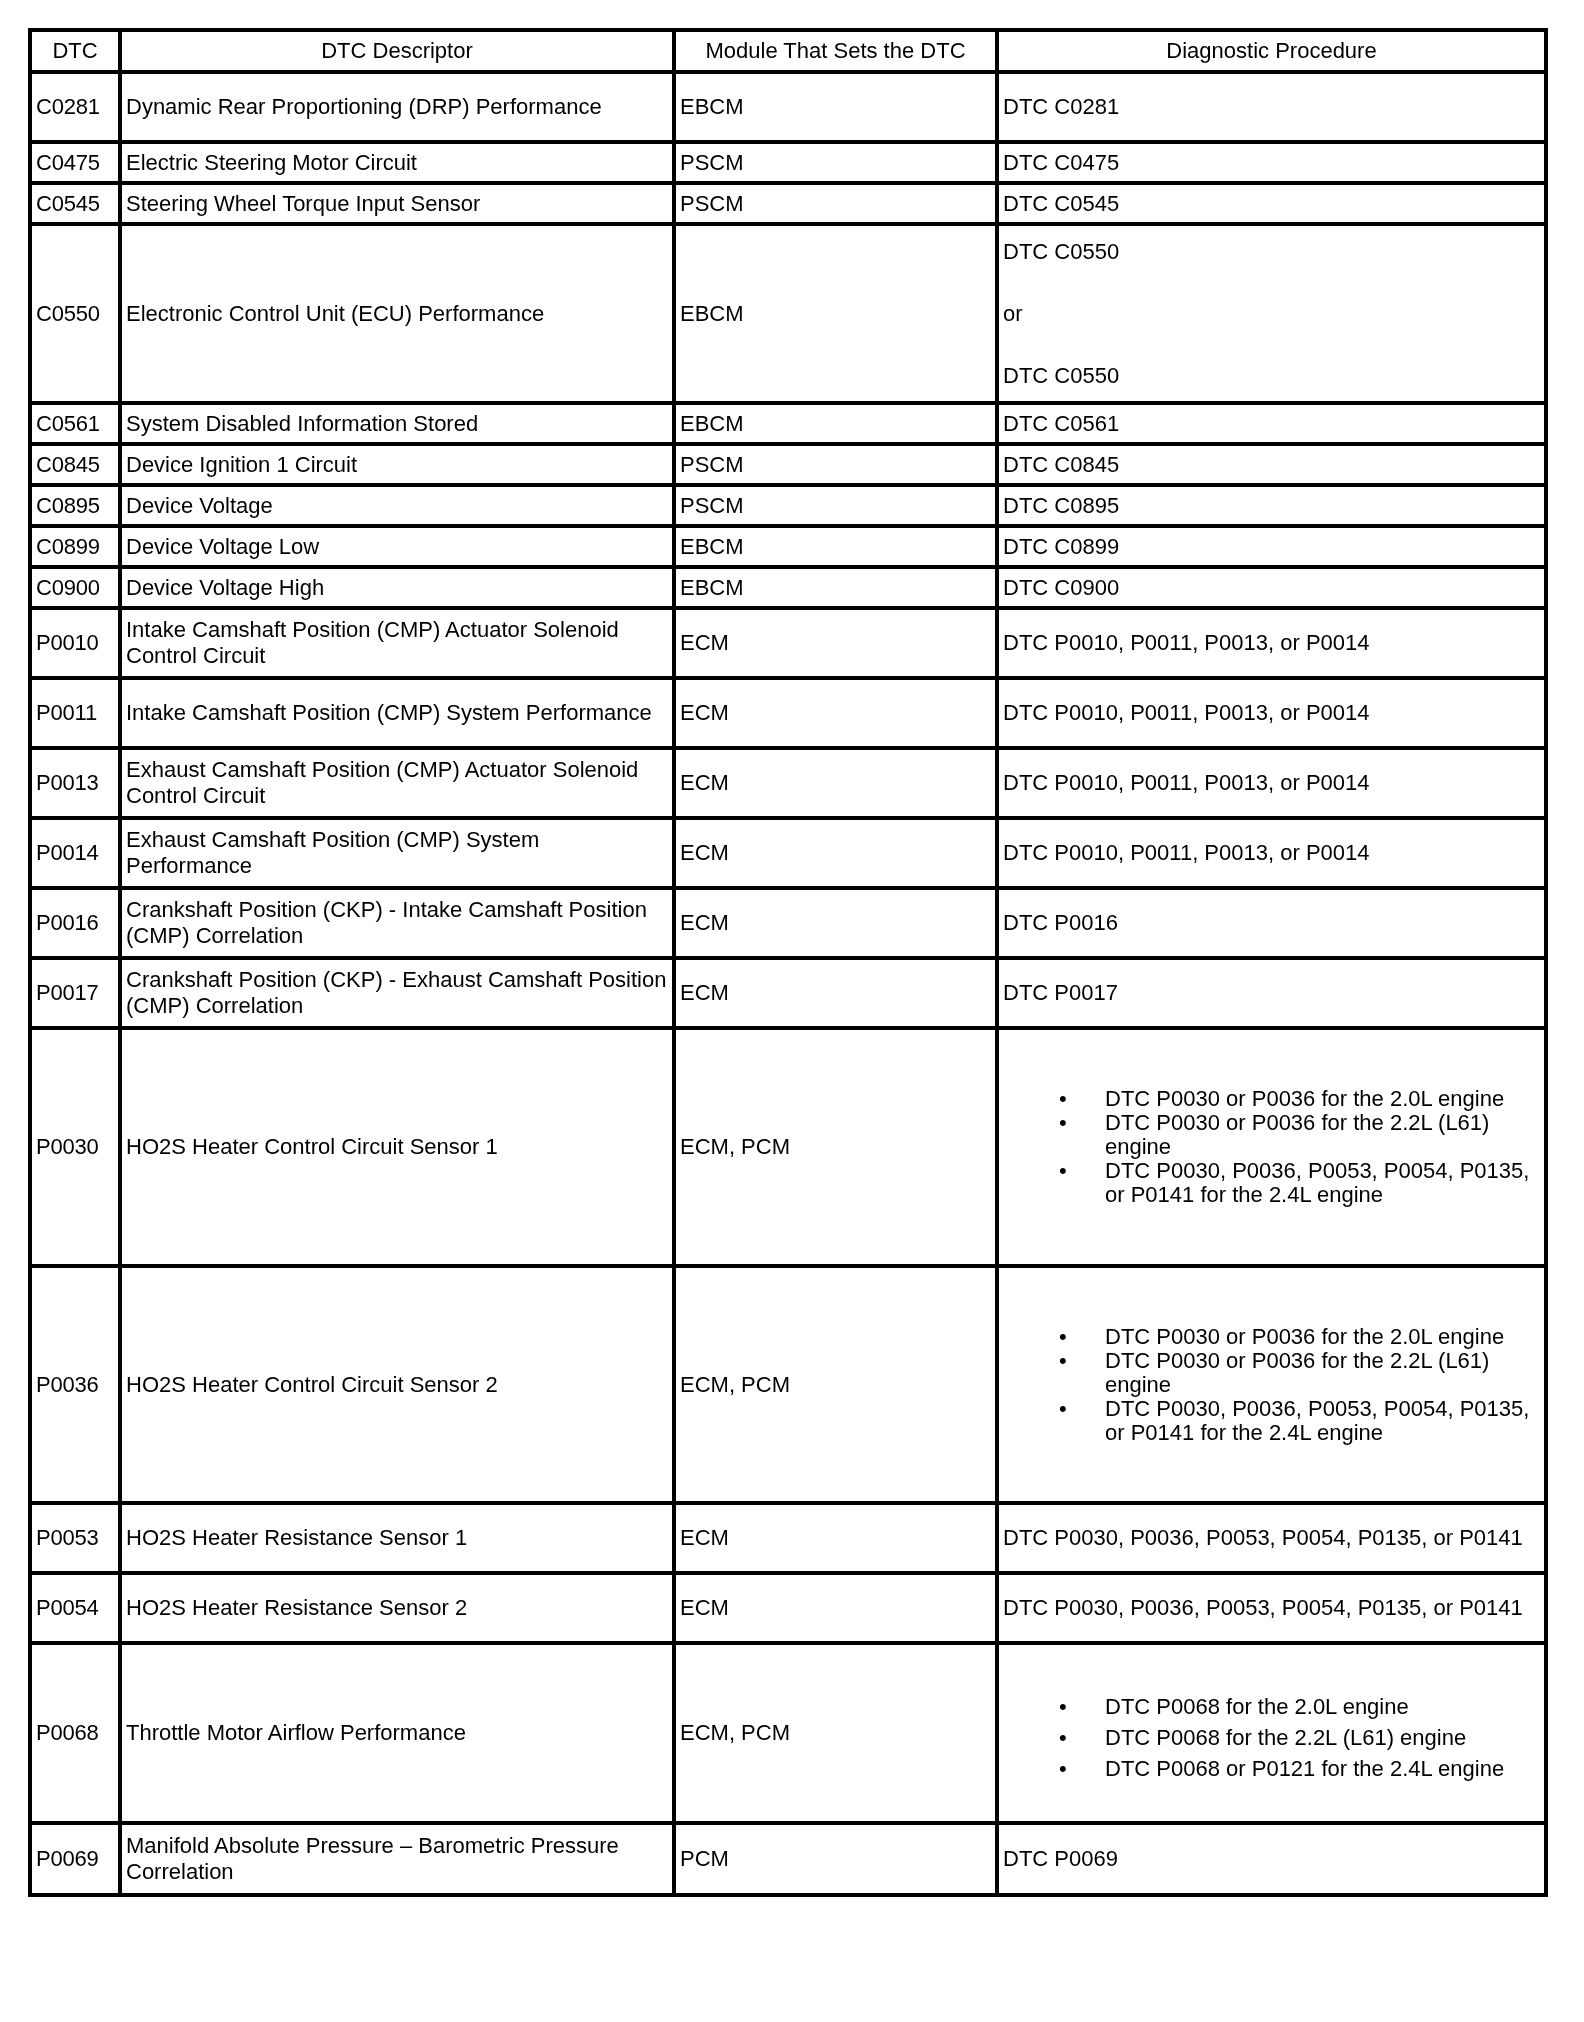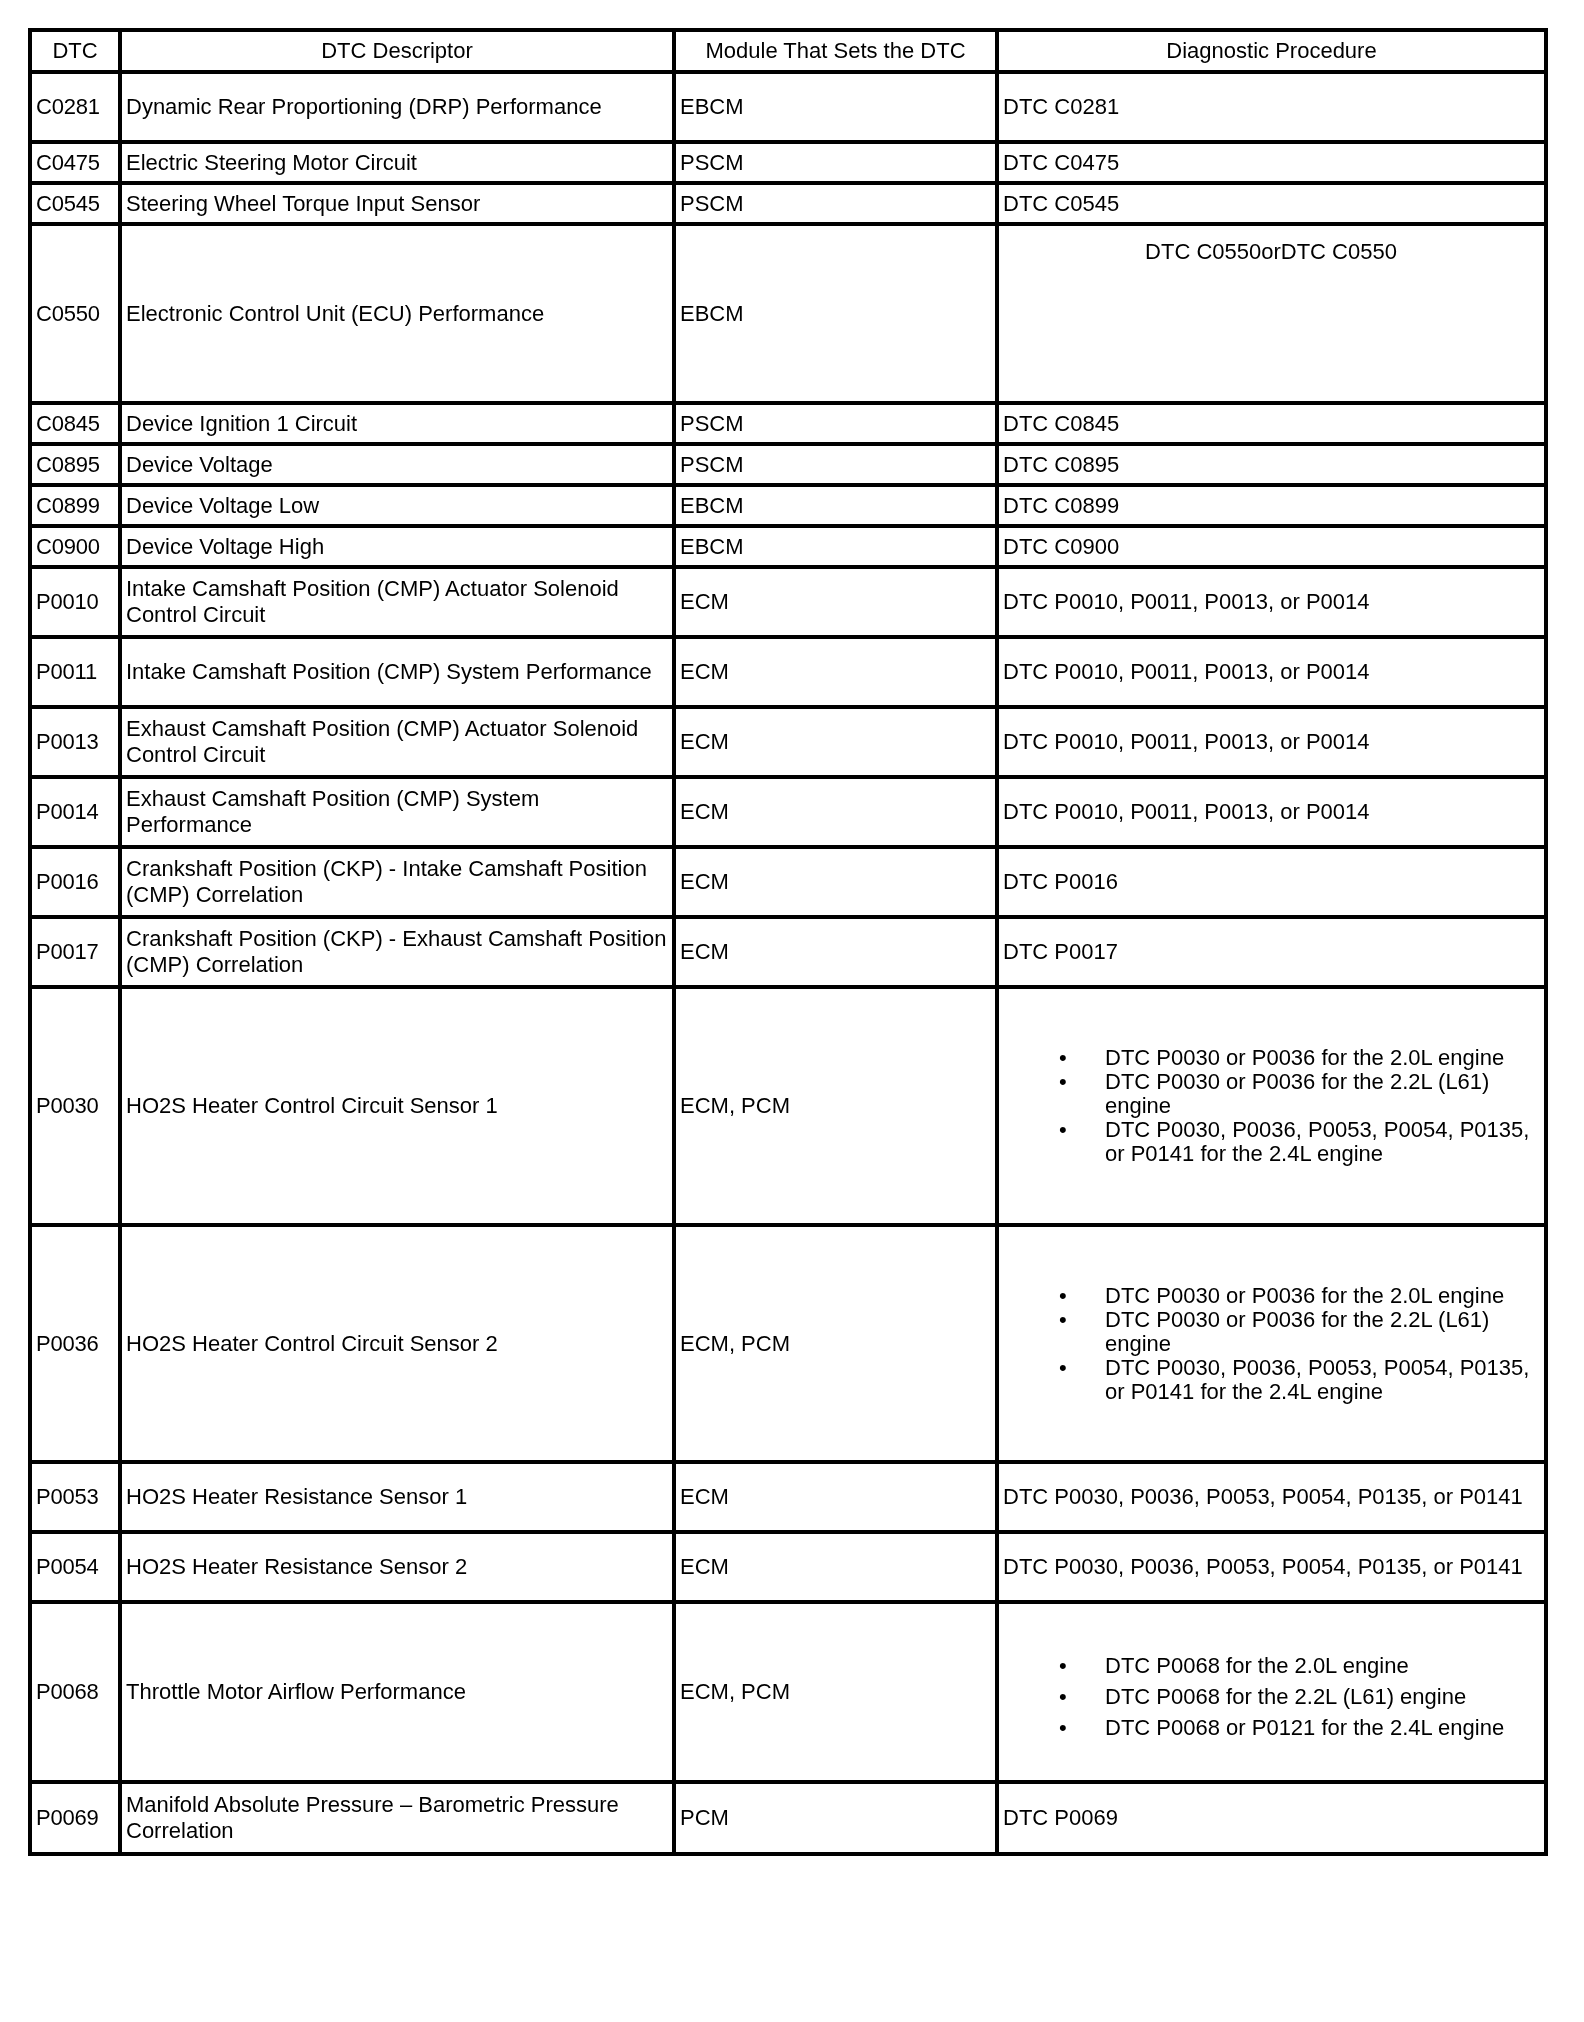--- a/index.html
+++ b/index.html
@@ -46,22 +46,22 @@
   col.c-mod { width: 323px; }
   col.c-proc { width: 549px; }
 
   td.dtc-code { padding: 0 2px 0 3px; white-space: nowrap; letter-spacing: -0.2px; }
 
   .proc-multi p {
     margin: 0;
   }
   .proc-spaced {
     display: flex;
-    flex-direction: row;
-    justify-content: center;
+    flex-direction: column;
+    justify-content: space-between;
     height: 150px;
   }
   td.proc-top { vertical-align: top; padding-top: 3px; }
 
   ul.proc-bullets {
     list-style: none;
     margin: 0;
     padding: 0;
   }
   ul.proc-bullets li {
@@ -126,20 +126,26 @@
       <td class="proc-multi">
         <div class="proc-spaced">
           <p>DTC C0550</p>
           <p>or</p>
           <p>DTC C0550</p>
         </div>
       </td>
     </tr>
 
 
+    <tr style="height:41px">
+      <td class="dtc-code">C0561</td>
+      <td>System Disabled Information Stored</td>
+      <td>EBCM</td>
+      <td>DTC C0561</td>
+    </tr>
 
     <tr style="height:41px">
       <td class="dtc-code">C0845</td>
       <td>Device Ignition 1 Circuit</td>
       <td>PSCM</td>
       <td>DTC C0845</td>
     </tr>
 
     <tr style="height:41px">
       <td class="dtc-code">C0895</td>

